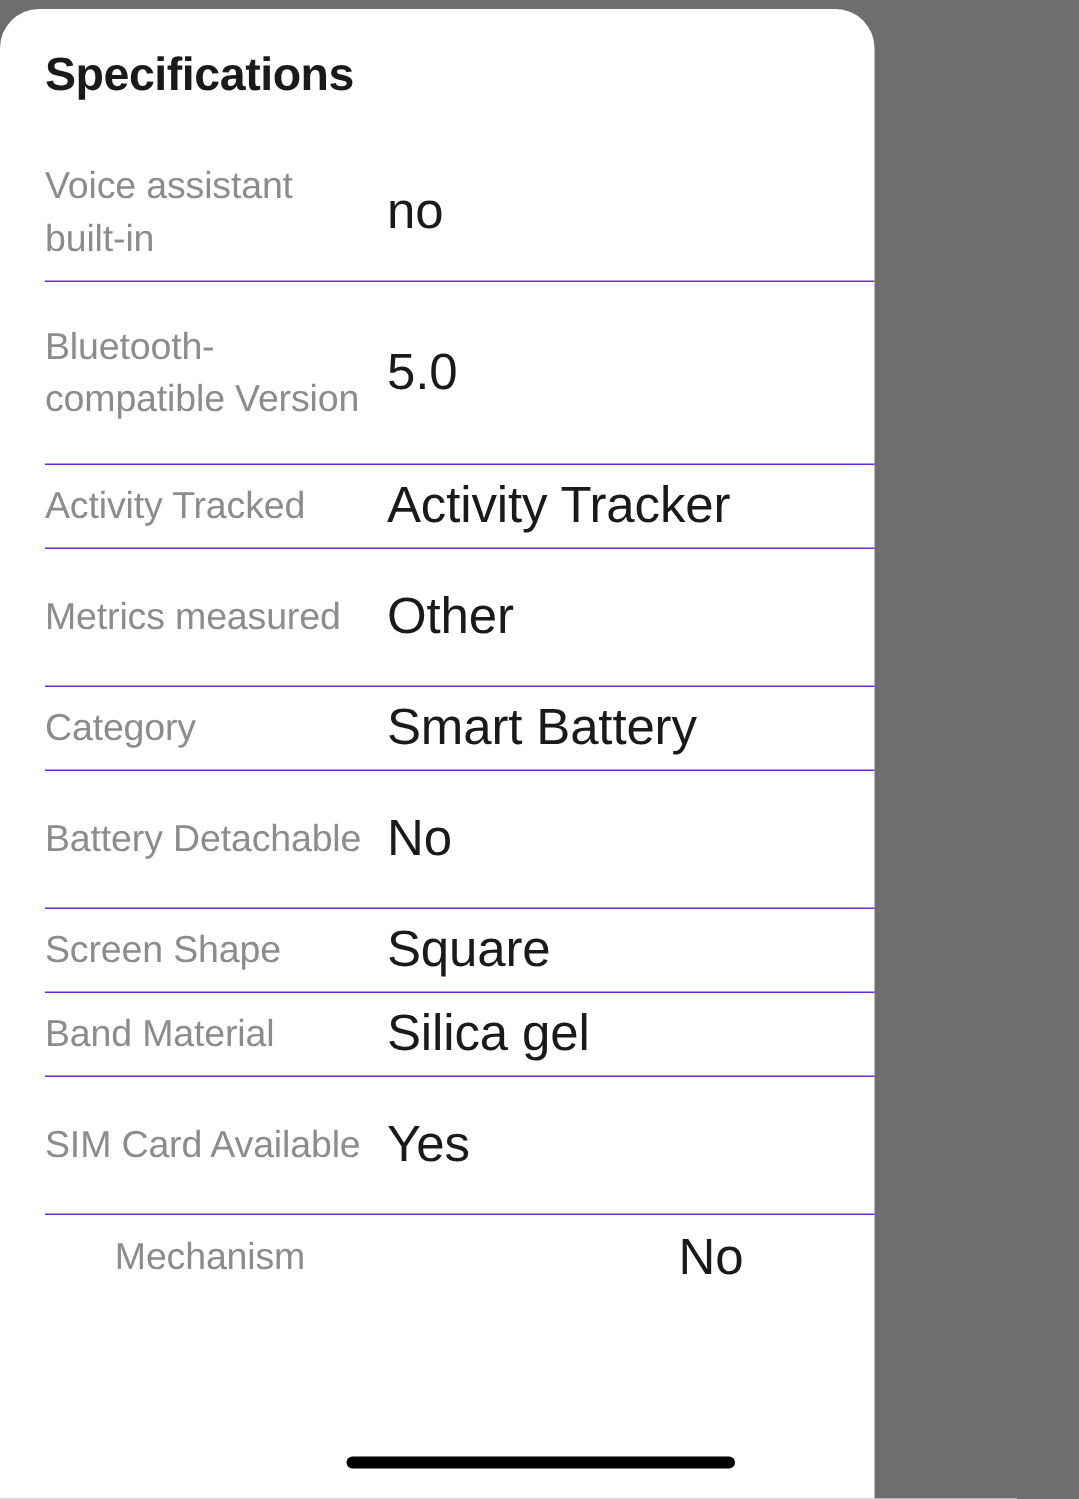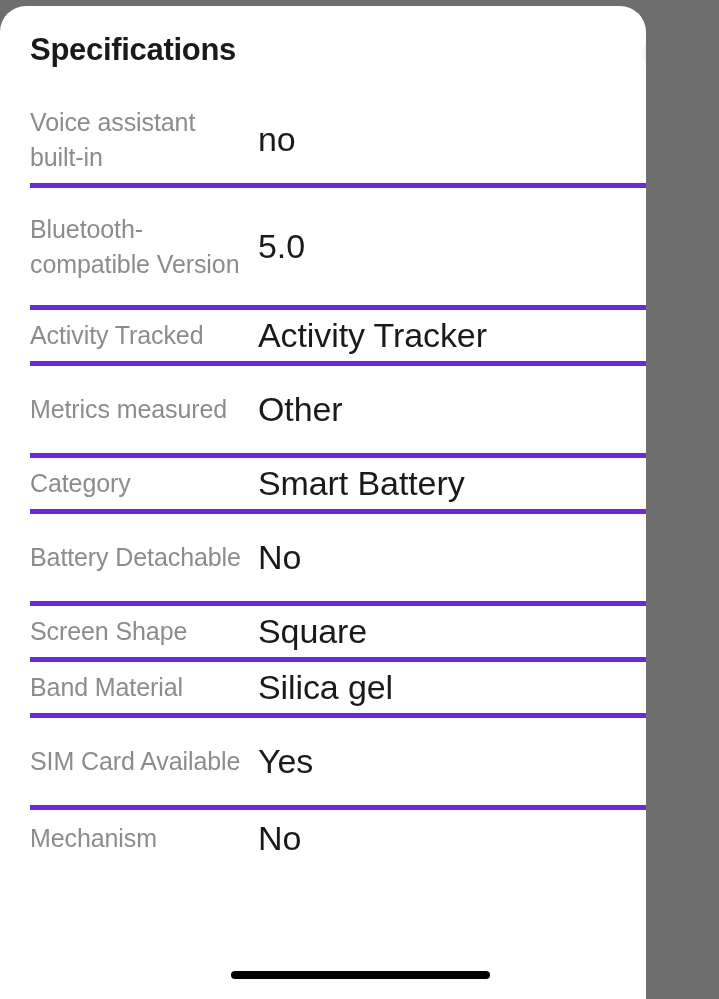--- a/index.html
+++ b/index.html
@@ -11,21 +11,21 @@
     height: 999px;
     background: #6e6e6e;
     font-family: "Liberation Sans", sans-serif;
     overflow: hidden;
   }
 
   #sheet {
     position: absolute;
     left: 0;
     top: 6px;
-    width: 646px;
+    width: 583px;
     height: 993px;
     background: #ffffff;
     border-top-left-radius: 26px;
     border-top-right-radius: 26px;
     box-sizing: border-box;
     overflow: hidden;
   }
 
   
   #sheet-header {
@@ -65,24 +65,24 @@
     left: 0;
     top: 90px;
     width: 719px;
   }
   .spec-row {
     position: relative;
     display: flex;
     align-items: center;
     margin-left: 30px;
     margin-right: 29px;
-    border-bottom: 5px solid #6d28d9;
+    border-bottom: 1px solid #6d28d9;
     box-sizing: border-box;
   }
-  .spec-row:last-child { border-bottom: none; }
+  .spec-row:last-child { border-bottom: none; text-align: center; }
   .spec-row.lines-1 { min-height: 56px; }
   .spec-row.lines-2 { min-height: 92px; }
   .spec-row.lines-3 { min-height: 122px; align-items: center; }
 
   .spec-label {
     width: 228px;
     flex: 0 0 228px;
     font-size: 25px;
     line-height: 35px;
     color: #8c8c8c;

